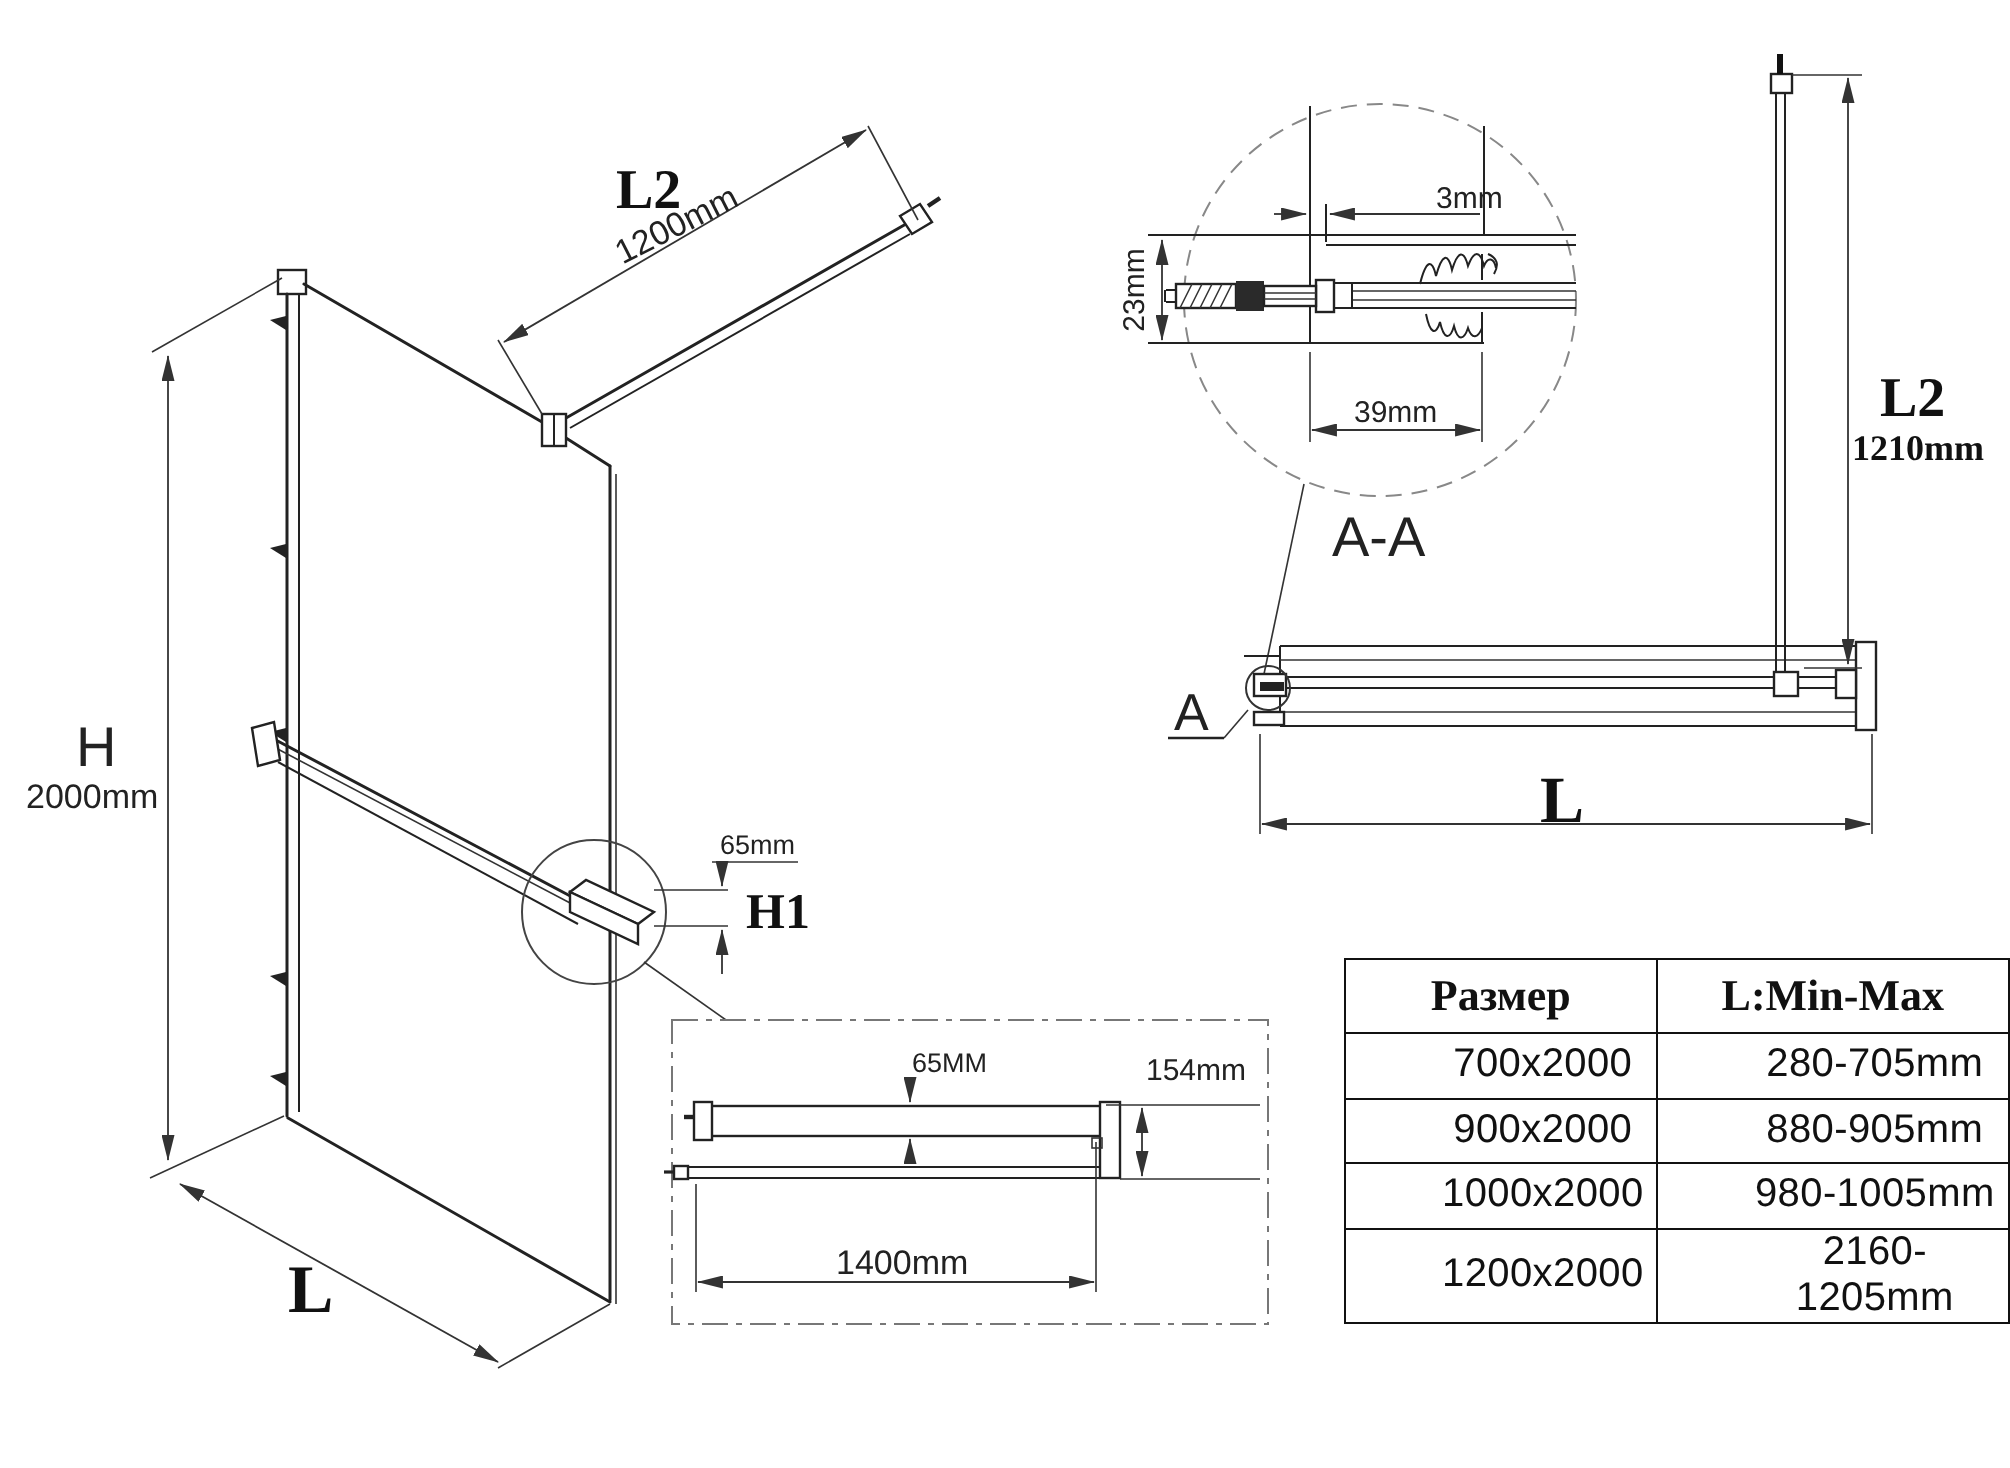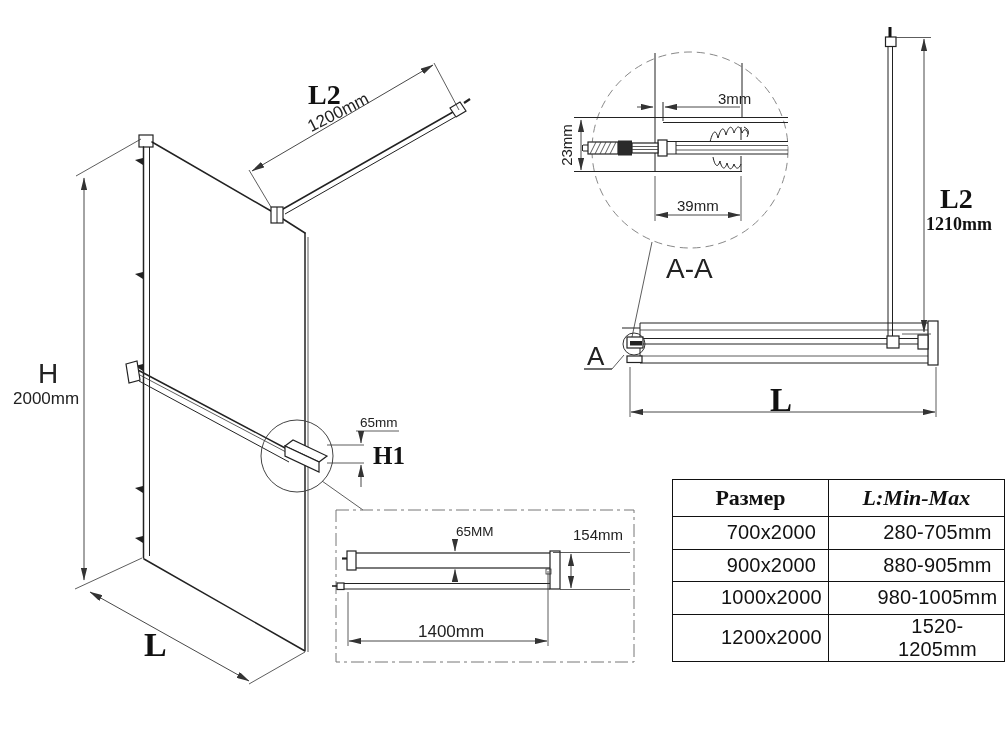--- a/index.html
+++ b/index.html
@@ -16,21 +16,21 @@
   .dcirc{stroke:#888;stroke-width:1;fill:none;stroke-dasharray:8 5;}
   .dbox{stroke:#777;stroke-width:1;fill:none;stroke-dasharray:13 4 3 4;}
   .t-sans{font-family:"Liberation Sans",sans-serif;fill:#222;}
   .t-big{font-family:"Liberation Serif",serif;font-weight:bold;fill:#111;}
   
   .size-table{position:absolute;left:672px;top:479px;border-collapse:collapse;color:#111;border-radius:28px;}
   .size-table th,.size-table td{border:1.8px solid #111;text-align:center;padding:0 6px;}
   .size-table th{font-family:"Liberation Serif",serif;font-size:22px;font-weight:bold;height:36px;}
   .size-table td{font-family:"Liberation Sans",sans-serif;font-size:20px;height:31.5px;letter-spacing:.2px;padding-left:48px;}
   .col-size{width:124px;}
-  .col-range{width:182px;font-style:italic;}
+  .col-range{width:182px;}
 </style>
 </head>
 <body>
 
 <div class="stage">
 
 <svg width="1005" height="734" viewBox="0 0 1005 734">
   <defs>
     <marker id="arr" viewBox="0 0 12 6" refX="11.5" refY="3" markerWidth="13" markerHeight="6.5" orient="auto-start-reverse" markerUnits="userSpaceOnUse">
       <path d="M0,0 L12,3 L0,6 Z" fill="#333"></path>
@@ -286,18 +286,18 @@
     <tr>
       <td>900x2000</td>
       <td>880-905mm</td>
     </tr>
     <tr>
       <td>1000x2000</td>
       <td>980-1005mm</td>
     </tr>
     <tr>
       <td>1200x2000</td>
-      <td>1520-1205mm</td>
+      <td>2160-1205mm</td>
     </tr>
   </tbody>
 </table>
 
 </div>
 
 </body></html>

